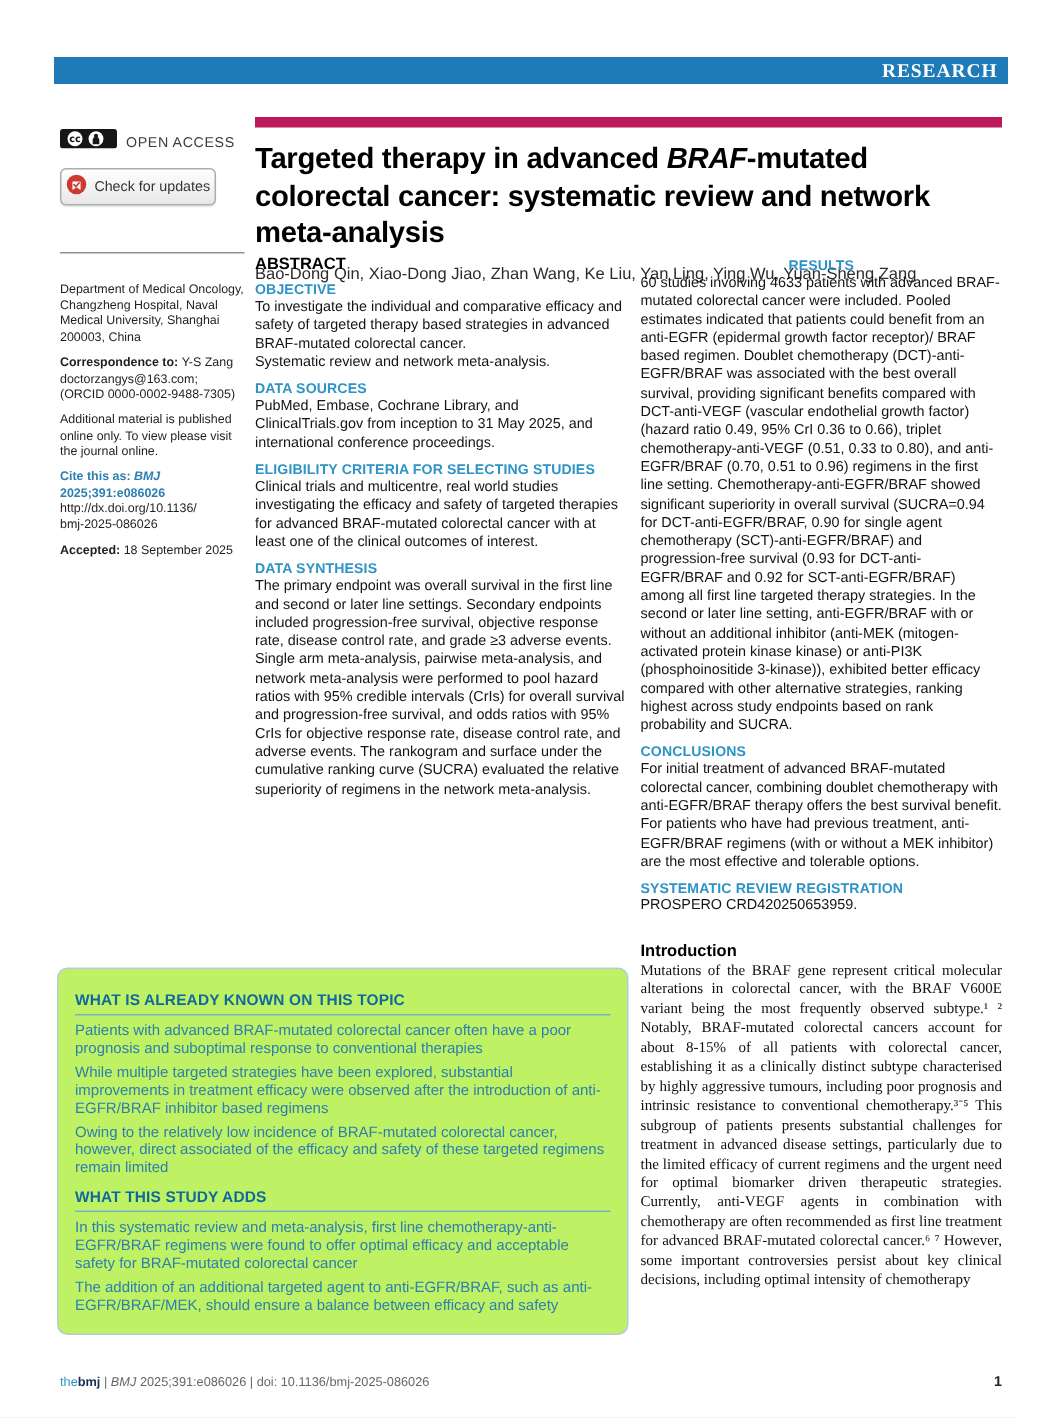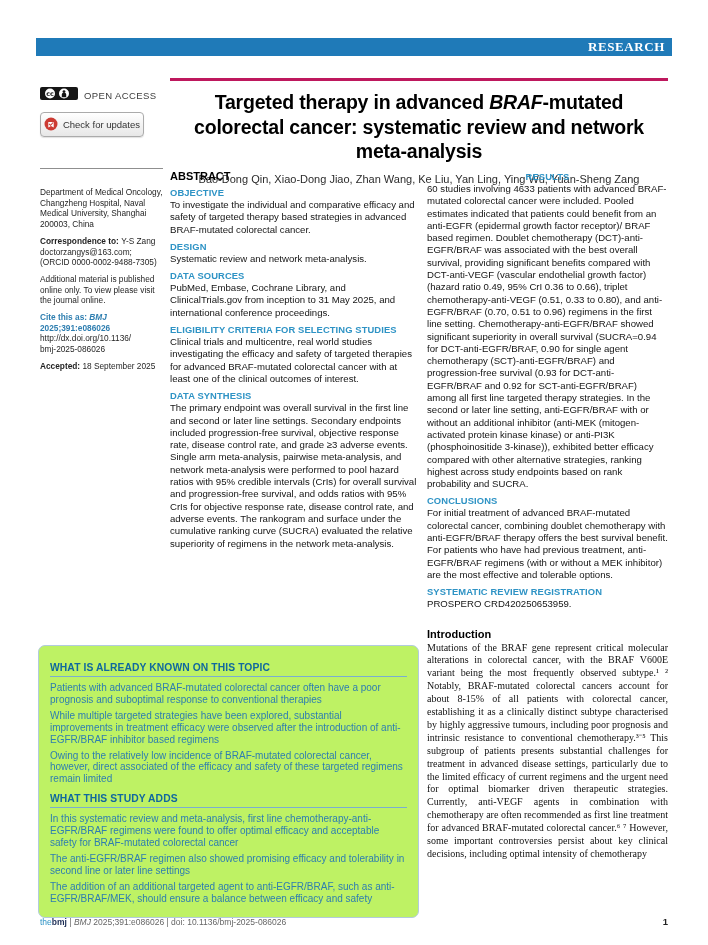--- a/index.html
+++ b/index.html
@@ -28,21 +28,21 @@
     position:absolute; left:40px; top:112px; width:104px; height:25px;
     border:1px solid #ababab; border-radius:4px;
     background:linear-gradient(#ffffff,#e7e7e7);
     display:flex; align-items:center; justify-content:center; gap:5px;
     font-size:9.5px; color:#333; cursor:pointer;
     box-shadow:0 1px 1px rgba(0,0,0,0.12);
   }
   
   .title-block {
     position:absolute; left:170px; top:78px; width:498px;
-    border-top:3px solid #be185d; padding-top:9px;text-align:center;
+    border-top:7px solid #be185d; padding-top:9px;
   }
   .title-block h1 {
     margin:0; font-size:19.5px; line-height:24.5px; font-weight:700; color:#000;
     letter-spacing:-0.2px;
   }
   .title-block h1 .ital { font-style:italic; }
   .authors { margin-top:9px; font-size:11px; color:#2b2b2b; }
   
   .sidebar {
     position:absolute; left:40px; top:168px; width:123px;
@@ -141,21 +141,20 @@
       <span><span>http://dx.doi.org/10.1136/</span><br><span>bmj-2025-086026</span></span></p>
     <p><span class="bold">Accepted: </span><span>18 September 2025</span></p>
   </div>
 
   <div class="abs-col abs-col-left">
     <h2 class="abs-title">ABSTRACT</h2>
 
     <h3 class="abs-h">OBJECTIVE</h3>
     <p class="abs-p">To investigate the individual and comparative efficacy and safety of targeted therapy based strategies in advanced BRAF-mutated colorectal cancer.</p>
 
-    <h3 class="abs-h">DESIGN</h3>
     <p class="abs-p">Systematic review and network meta-analysis.</p>
 
     <h3 class="abs-h">DATA SOURCES</h3>
     <p class="abs-p">PubMed, Embase, Cochrane Library, and ClinicalTrials.gov from inception to 31 May 2025, and international conference proceedings.</p>
 
     <h3 class="abs-h">ELIGIBILITY CRITERIA FOR SELECTING STUDIES</h3>
     <p class="abs-p">Clinical trials and multicentre, real world studies investigating the efficacy and safety of targeted therapies for advanced BRAF-mutated colorectal cancer with at least one of the clinical outcomes of interest.</p>
 
     <h3 class="abs-h">DATA SYNTHESIS</h3>
     <p class="abs-p">The primary endpoint was overall survival in the first line and second or later line settings. Secondary endpoints included progression-free survival, objective response rate, disease control rate, and grade ≥3 adverse events. Single arm meta-analysis, pairwise meta-analysis, and network meta-analysis were performed to pool hazard ratios with 95% credible intervals (CrIs) for overall survival and progression-free survival, and odds ratios with 95% CrIs for objective response rate, disease control rate, and adverse events. The rankogram and surface under the cumulative ranking curve (SUCRA) evaluated the relative superiority of regimens in the network meta-analysis.</p>
@@ -175,21 +174,20 @@
     <p class="intro-p">Mutations of the BRAF gene represent critical molecular alterations in colorectal cancer, with the BRAF V600E variant being the most frequently observed subtype.¹ ² Notably, BRAF-mutated colorectal cancers account for about 8-15% of all patients with colorectal cancer, establishing it as a clinically distinct subtype characterised by highly aggressive tumours, including poor prognosis and intrinsic resistance to conventional chemotherapy.³⁻⁵ This subgroup of patients presents substantial challenges for treatment in advanced disease settings, particularly due to the limited efficacy of current regimens and the urgent need for optimal biomarker driven therapeutic strategies. Currently, anti-VEGF agents in combination with chemotherapy are often recommended as first line treatment for advanced BRAF-mutated colorectal cancer.⁶ ⁷ However, some important controversies persist about key clinical decisions, including optimal intensity of chemotherapy</p>
   </div>
 
   <div class="known-box">
     <h3 class="box-h">WHAT IS ALREADY KNOWN ON THIS TOPIC</h3>
     <p class="box-p">Patients with advanced BRAF-mutated colorectal cancer often have a poor prognosis and suboptimal response to conventional therapies</p>
     <p class="box-p">While multiple targeted strategies have been explored, substantial improvements in treatment efficacy were observed after the introduction of anti-EGFR/BRAF inhibitor based regimens</p>
     <p class="box-p">Owing to the relatively low incidence of BRAF-mutated colorectal cancer, however, direct associated of the efficacy and safety of these targeted regimens remain limited</p>
     <h3 class="box-h second">WHAT THIS STUDY ADDS</h3>
     <p class="box-p">In this systematic review and meta-analysis, first line chemotherapy-anti-EGFR/BRAF regimens were found to offer optimal efficacy and acceptable safety for BRAF-mutated colorectal cancer</p>
-    <p class="box-p">The anti-EGFR/BRAF regimen also showed promising efficacy and tolerability in second line or later line settings</p>
     <p class="box-p">The addition of an additional targeted agent to anti-EGFR/BRAF, such as anti-EGFR/BRAF/MEK, should ensure a balance between efficacy and safety</p>
   </div>
 
   <div class="footer">
     <div>
       <span class="j-the">the</span><span class="j-bmj">bmj</span><span> | </span><span class="j-it">BMJ</span><span> 2025;391:e086026 | doi: 10.1136/bmj-2025-086026</span>
     </div>
     <div class="page-num">1</div>
   </div>
 

